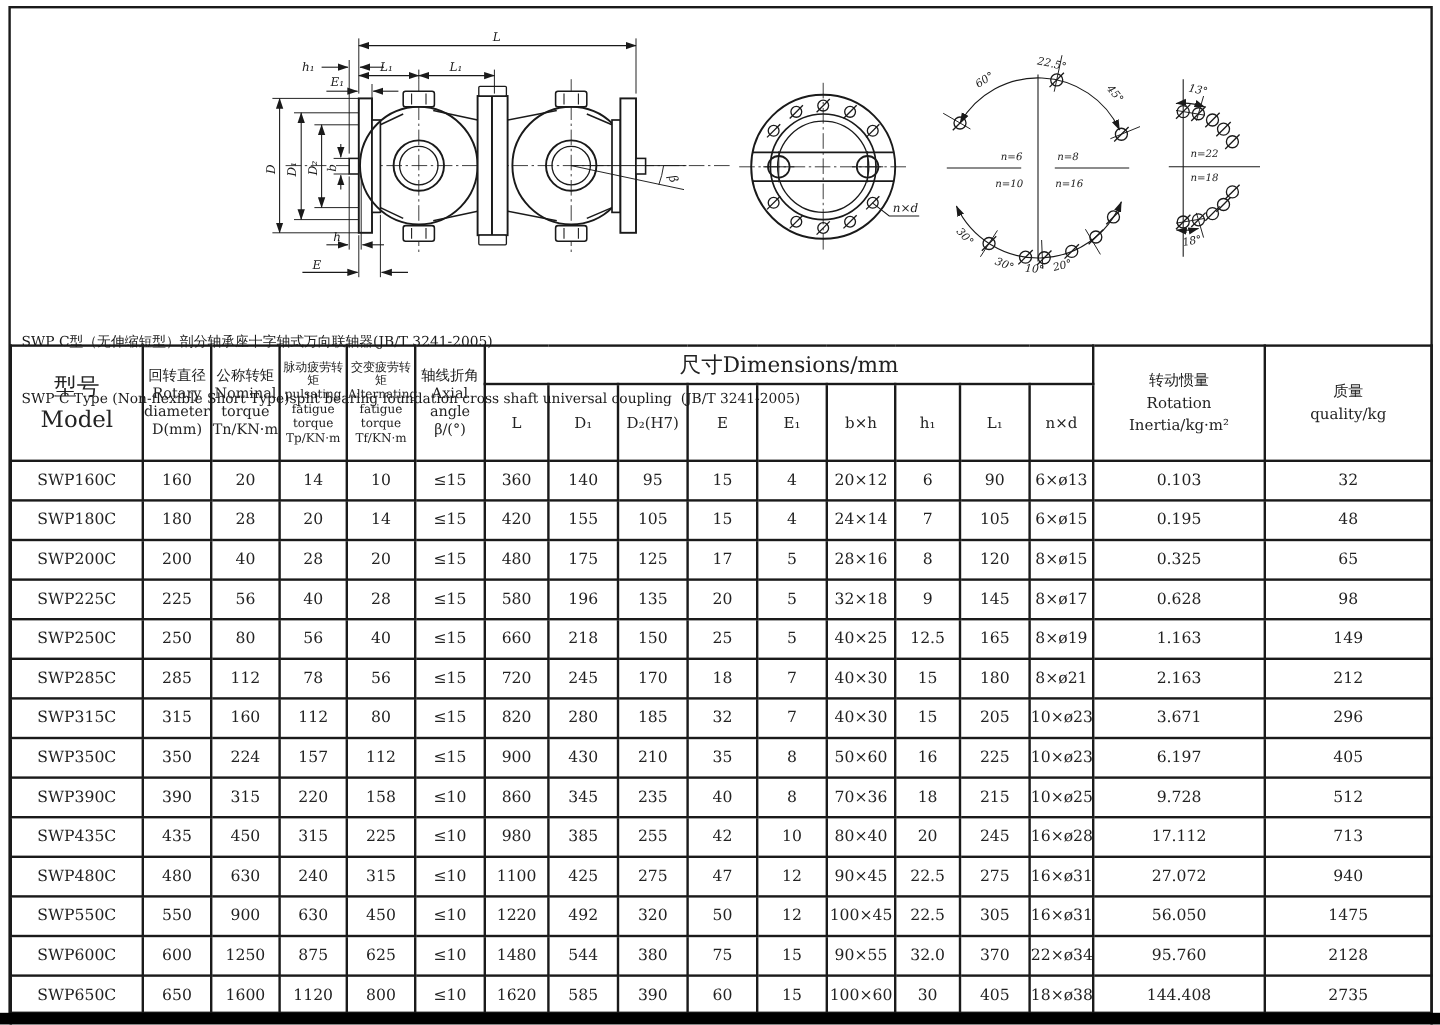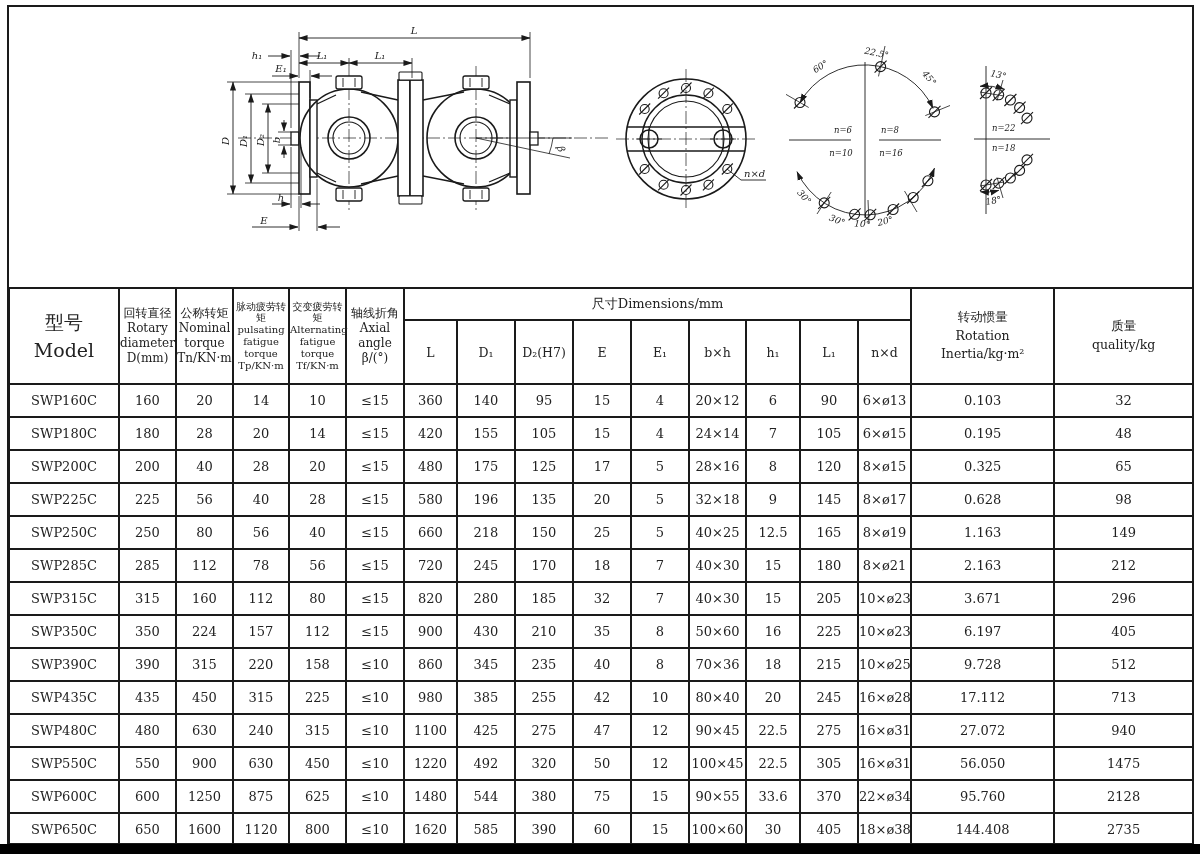--- a/index.html
+++ b/index.html
@@ -10,21 +10,21 @@
   .drawing{position:absolute;left:0;top:0;}
   .titles{position:absolute;left:18px;top:244px;font-size:11.5px;line-height:16px;white-space:pre;}
   .titles div{white-space:pre;}
   table.spec{position:absolute;left:8px;top:287px;width:1184px;border-collapse:collapse;
              table-layout:fixed;font-family:"DejaVu Serif","Liberation Serif",serif;}
   table.spec th,table.spec td{border:2px solid #1a1a1a;text-align:center;vertical-align:middle;
              padding:0;font-weight:normal;white-space:pre-line;color:#222;}
   th.model-h{font-size:19px;line-height:1.5;}
   th.med-h{font-size:12px;line-height:1.25;}
   th.small-h{font-size:10px;line-height:1.18;}
-  th.group-h{font-size:13px;height:30px;}
+  th.group-h{font-size:18px;height:30px;}
   th.dim-h{font-size:12.5px;height:62px;}
   th.wide-h{font-size:12.5px;line-height:1.5;}
   table.spec tbody td{font-size:13px;height:31px;}
   tr.blank-row td{height:24px;}
 </style>
 </head>
 <body>
 
 <div class="page">
 
@@ -277,20 +277,24 @@
       <path d="M980.4,191.7 A53,53 0 0 0 998.8,190.4" stroke-width="0.9" marker-start="url(#ar)" marker-end="url(#ar)"></path>
     </g>
     <g font-family="DejaVu Serif, serif" font-style="italic" font-size="9" fill="#1a1a1a" text-anchor="start">
       <text x="990" y="76" transform="rotate(12 990 76)">13°</text>
       <text x="992" y="131" font-size="8.5">n=22</text>
       <text x="992" y="151" font-size="8.5">n=18</text>
       <text x="986" y="205" transform="rotate(-10 986 205)">18°</text>
     </g>
   </svg>
 
+  <div class="titles">
+    <div>SWP C型（无伸缩短型）剖分轴承座十字轴式万向联轴器(JB/T 3241-2005)</div>
+    <div>SWP C Type (Non-flexible Short Type)split bearing foundation cross shaft universal coupling  (JB/T 3241-2005)</div>
+  </div>
 
   <table class="spec">
     <colgroup>
       <col style="width:110px">
         <col style="width:57px">
         <col style="width:57px">
         <col style="width:56px">
       <col style="width:57px">
         <col style="width:58px">
         <col style="width:53px">
@@ -583,21 +587,21 @@
           <td>1250</td>
           <td>875</td>
           <td>625</td>
           <td>≤10</td>
           <td>1480</td>
           <td>544</td>
           <td>380</td>
           <td>75</td>
           <td>15</td>
           <td>90×55</td>
-          <td>33.6</td>
+          <td>32.0</td>
           <td>370</td>
           <td>22×ø34</td>
           <td>95.760</td>
           <td>2128</td>
         </tr>
         <tr>
           <td>SWP650C</td>
           <td>650</td>
           <td>1600</td>
           <td>1120</td>

